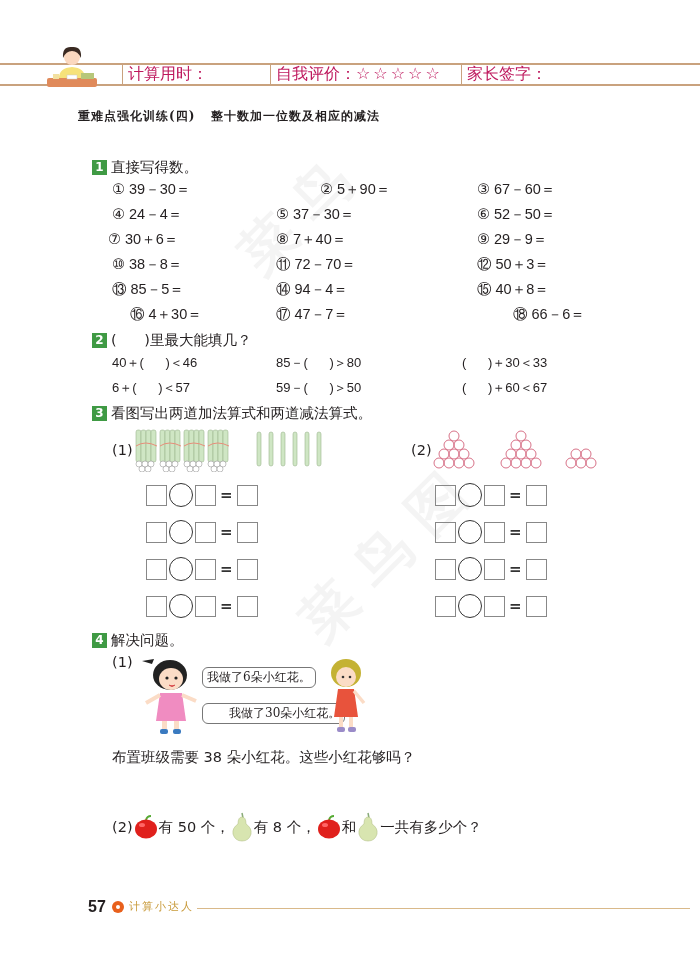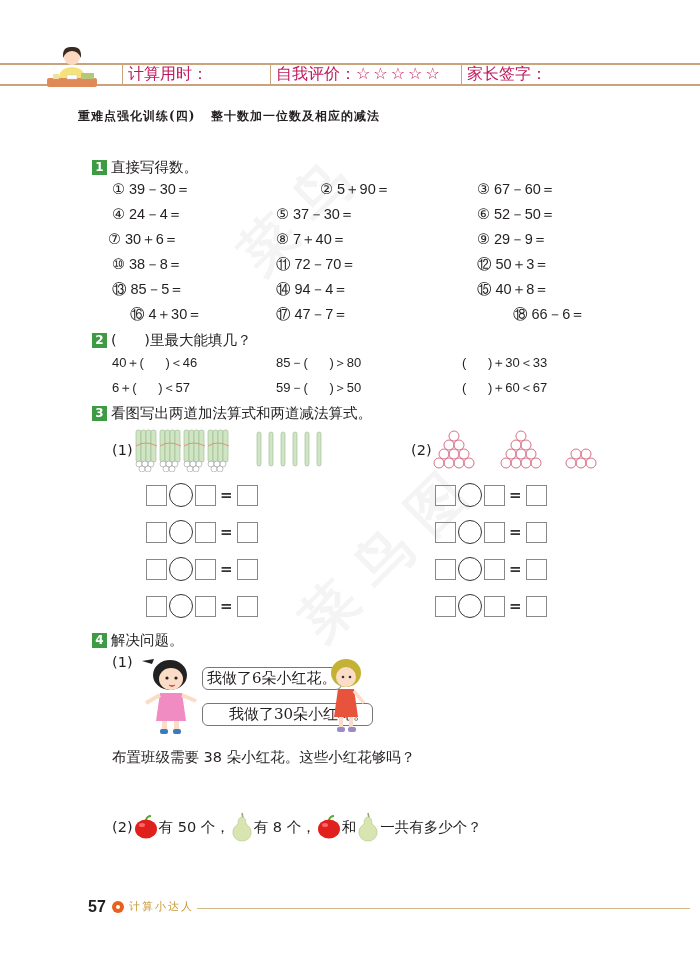--- a/index.html
+++ b/index.html
@@ -11,21 +11,21 @@
   .hdr-sep{position:absolute;top:64px;width:1px;height:20px;background:#c9a27e;}
   .title{position:absolute;top:108px;left:78px;font-family:"DejaVu Serif","Liberation Serif",serif;font-weight:bold;font-size:12px;letter-spacing:1px;white-space:pre;}
   .sec{position:absolute;left:92px;font-size:14.5px;display:flex;align-items:center;}
   .badge{display:inline-block;width:15px;height:15px;background:#3f9a44;color:#fff;font-weight:bold;font-size:12px;text-align:center;line-height:15px;margin-right:4px;}
   .eq{position:absolute;font-size:14.5px;white-space:pre;font-family:"Liberation Sans","DejaVu Sans",sans-serif;}
   .cmp{position:absolute;font-size:13px;white-space:pre;font-family:"Liberation Sans","DejaVu Sans",sans-serif;}
   .eqrow{position:absolute;display:flex;align-items:center;}
   .sq{width:21px;height:21px;border:1px solid #888;box-sizing:border-box;}
   .ci{width:24px;height:24px;border:1.3px solid #333;border-radius:50%;box-sizing:border-box;margin:0 2px;}
   .eqs{font-size:15px;margin:0 4px;font-weight:bold;color:#333;}
-  .bubble{position:absolute;border:1.3px solid #777;border-radius:6px;padding:1px 4px;font-family:"DejaVu Serif","Liberation Serif",serif;font-size:15px;background:#fff;white-space:pre;}
+  .bubble{position:absolute;border:1.3px solid #777;border-radius:6px;padding:1px 4px;font-family:"DejaVu Serif","Liberation Serif",serif;font-size:12px;background:#fff;white-space:pre;}
   .q{position:absolute;font-size:14.5px;white-space:pre;}
   .footer-num{position:absolute;left:88px;top:898px;font-weight:bold;font-size:16px;font-family:"Liberation Sans",sans-serif;}
   .footer-dot{position:absolute;left:112px;top:901px;width:12px;height:12px;border-radius:50%;background:#e8601c;}
   .footer-dot::after{content:"";position:absolute;left:4px;top:4px;width:4px;height:4px;border-radius:50%;background:#fff;}
   .footer-txt{position:absolute;left:129px;top:899px;font-family:"DejaVu Serif",serif;font-size:11px;color:#c89a3a;letter-spacing:2px;}
   .footer-line{position:absolute;left:197px;top:908px;width:493px;height:1px;background:#d9b98a;}
   .wm{position:absolute;color:rgba(0,0,0,0.045);font-size:56px;font-weight:bold;transform:rotate(-45deg);font-family:"DejaVu Sans",sans-serif;}
 </style>
 </head>
 <body>

